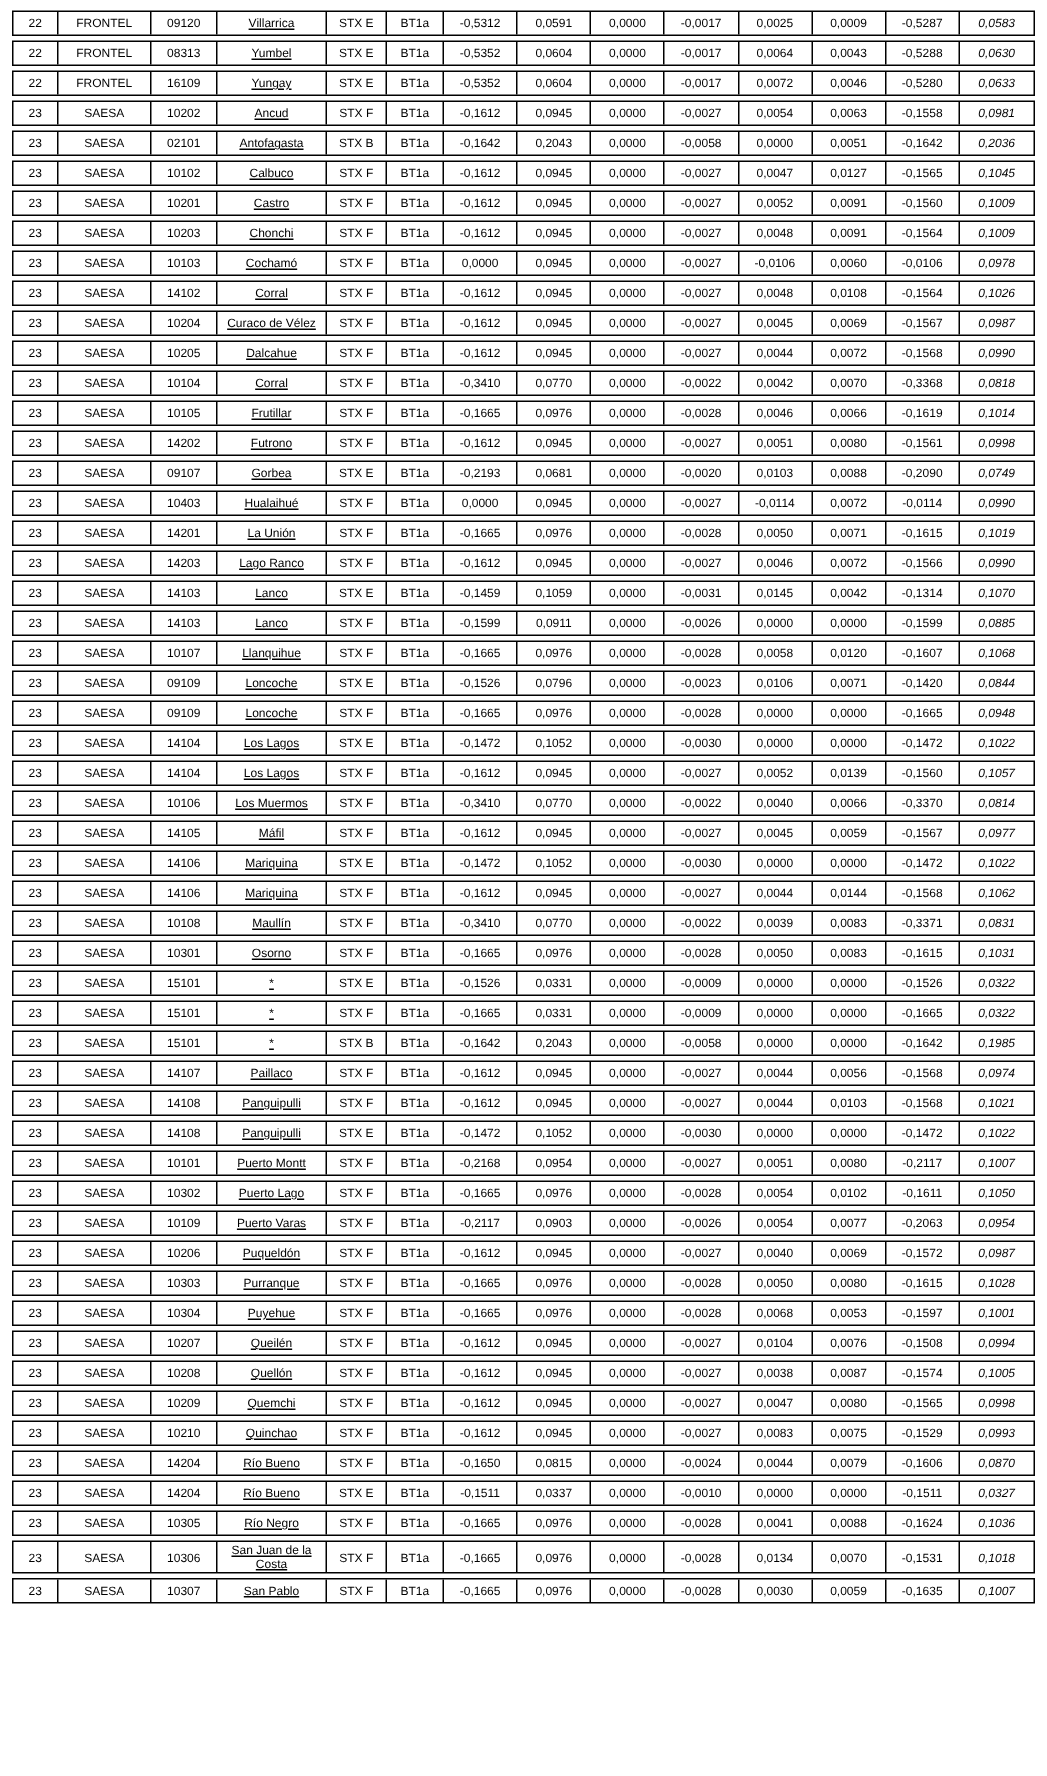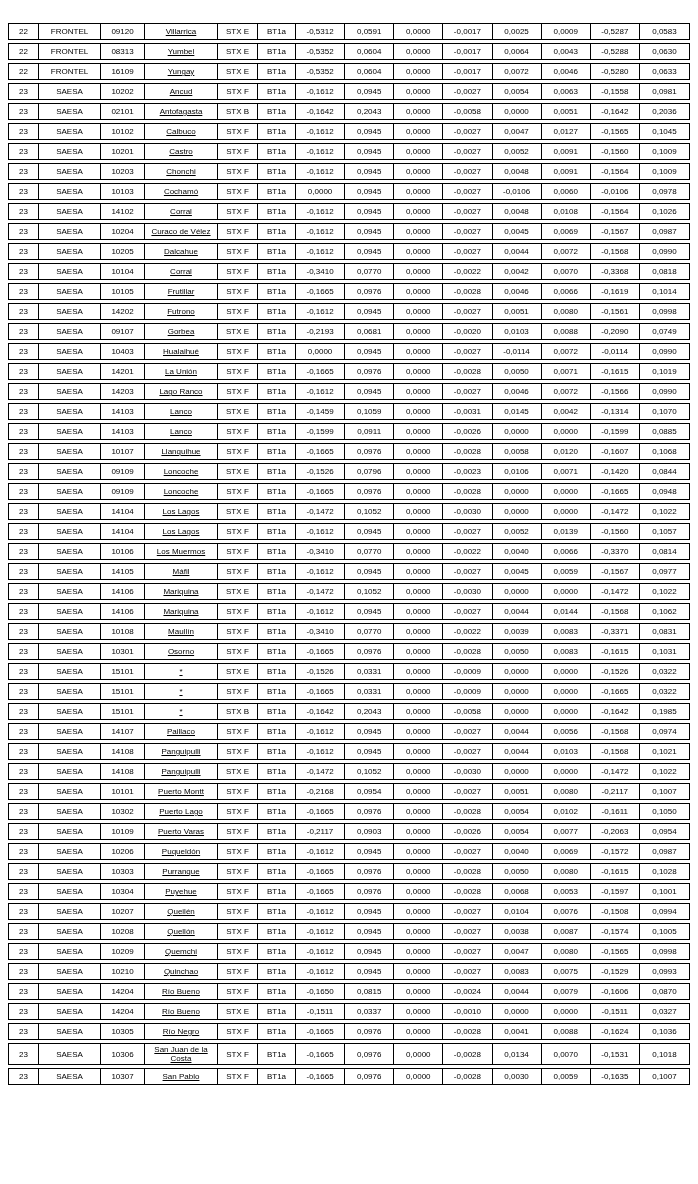--- a/index.html
+++ b/index.html
@@ -5,21 +5,21 @@
   * { box-sizing: border-box; }
   html, body {
     margin: 0;
     padding: 0;
     background: #ffffff;
   }
   .page {
     width: 698px;
     height: 1184px;
     background: #ffffff;
-    padding: 23px 8px 5px 8px;
+    padding: 7px 8px 5px 8px;
     overflow: hidden;
   }
   .table {
     width: 682px;
   }
   .row {
     display: grid;
     grid-template-columns: 30px 62px 44px 73px 40px 38px repeat(8, 1fr);
     border: 1px solid #000000;
     margin-bottom: 3px;
@@ -31,21 +31,21 @@
     display: flex;
     align-items: center;
     justify-content: center;
     font: 8px/9px "Liberation Sans", "DejaVu Sans", sans-serif;
     color: #000000;
     padding: 1px 1px;
     white-space: nowrap;
     overflow: hidden;
     text-align: center;
   }
-  .cell:last-child { border-right: none; }
+  .cell:last-child { border-right: none; font-style: italic; }
   .cell.c3 { white-space: normal; padding: 1px 3px; text-decoration: underline; }
 </style>
 </head>
 <body>
 
 <div class="page">
   <div class="table">
       <div class="row">
         <div class="cell c0">22</div>
         <div class="cell c1">FRONTEL</div>

